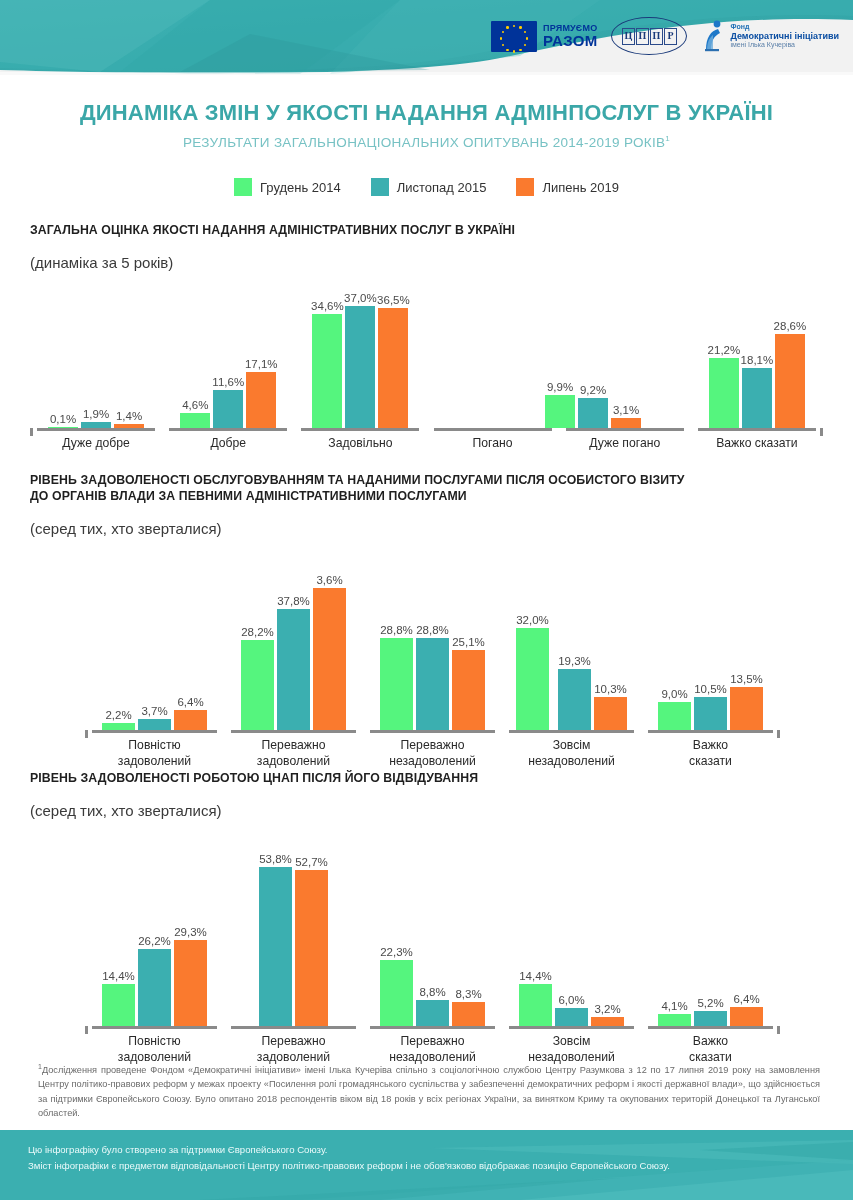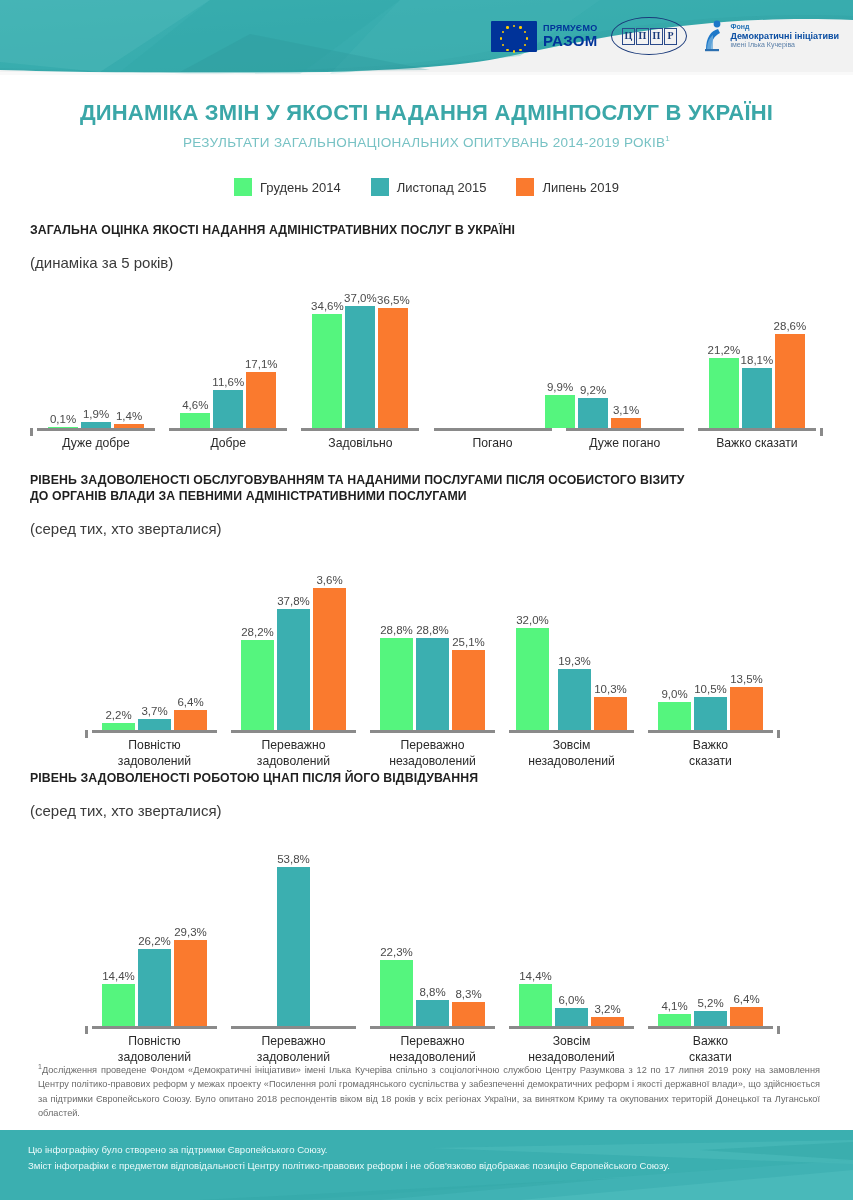--- a/index.html
+++ b/index.html
@@ -397,20 +397,24 @@
             <div class="bar-wrap" style="width: 33px;">
               <div class="vlabel" style="bottom: 86.728px;">29,3%</div>
               <div class="bar" style="height: 86.728px; background: rgb(250, 122, 46);"></div>
             </div>
           </div>
           <div class="grp" style="left: 207.5px; width: 112px;">
             <div class="bar-wrap" style="width: 33px;">
               <div class="vlabel" style="bottom: 159.248px;">53,8%</div>
               <div class="bar" style="height: 159.248px; background: rgb(59, 175, 176);"></div>
             </div>
+            <div class="bar-wrap" style="width: 33px;">
+              <div class="vlabel" style="bottom: 155.992px;">52,7%</div>
+              <div class="bar" style="height: 155.992px; background: rgb(250, 122, 46);"></div>
+            </div>
           </div>
           <div class="grp" style="left: 346.5px; width: 112px;">
             <div class="bar-wrap" style="width: 33px;">
               <div class="vlabel" style="bottom: 66.008px;">22,3%</div>
               <div class="bar" style="height: 66.008px; background: rgb(85, 245, 126);"></div>
             </div>
             <div class="bar-wrap" style="width: 33px;">
               <div class="vlabel" style="bottom: 26.048px;">8,8%</div>
               <div class="bar" style="height: 26.048px; background: rgb(59, 175, 176);"></div>
             </div>

